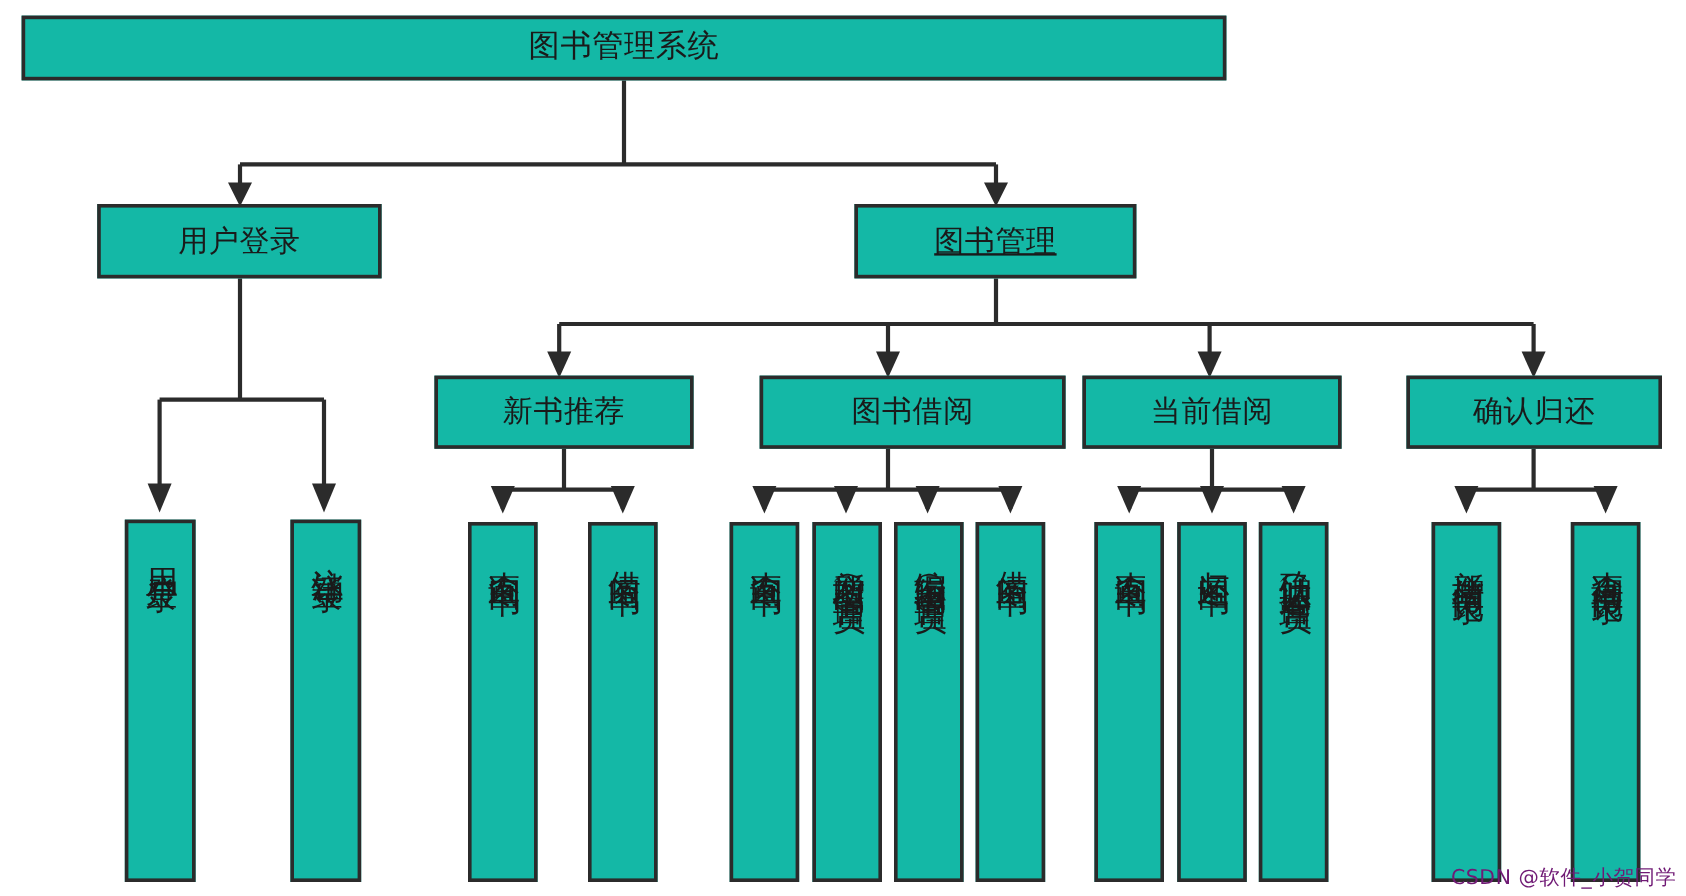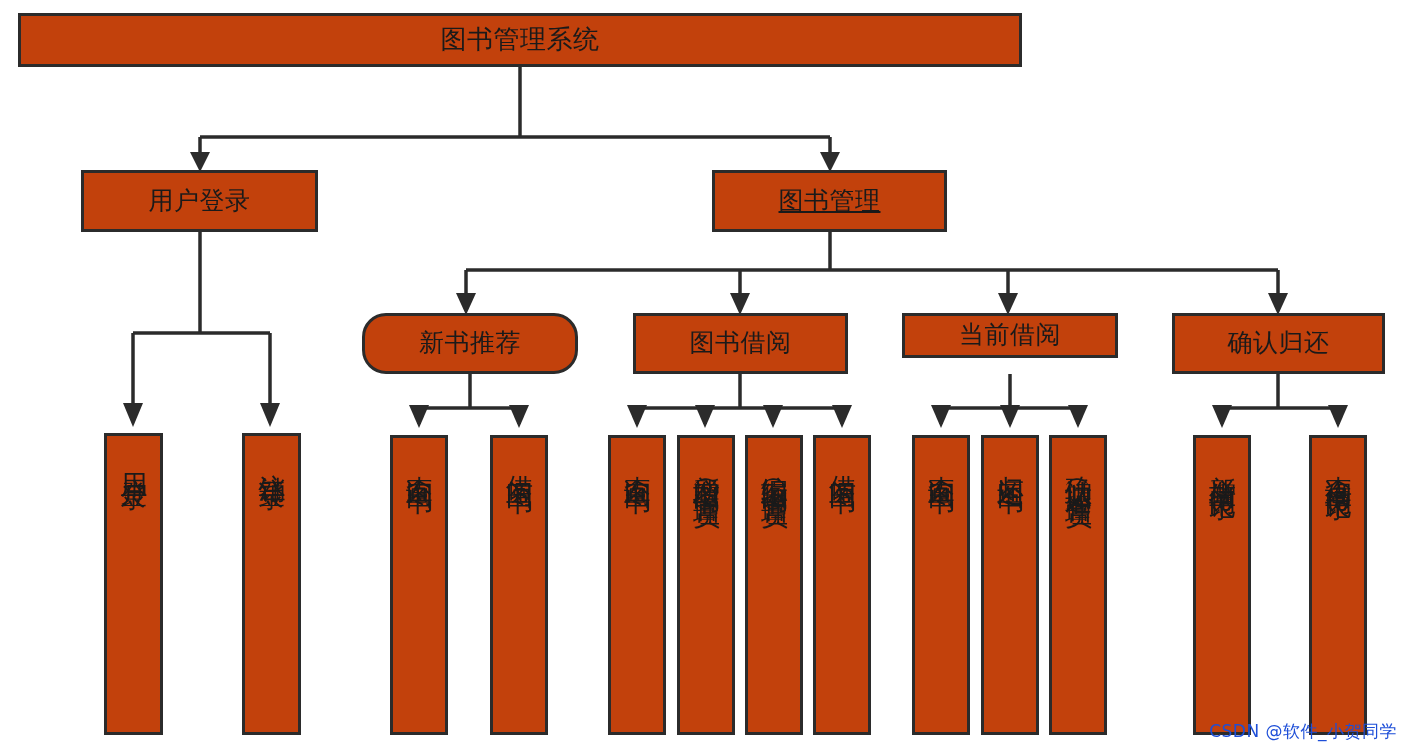--- a/index.html
+++ b/index.html
@@ -23,21 +23,21 @@
     left: 0;
     top: 0;
     width: 1405px;
     height: 747px;
     pointer-events: none;
   }
   .node {
     position: absolute;
     box-sizing: border-box;
     border: 3px solid #2b2b2b;
-    background: #c2410c;
+    background: #14b8a6;
     display: flex;
     align-items: center;
     justify-content: center;
     color: #1a1a1a;
     text-align: center;
   }
   .node .label {
     display: block;
     line-height: 1.22;
     letter-spacing: 0.5px;
@@ -58,21 +58,21 @@
     letter-spacing: 4px;
     white-space: nowrap;
   }
   .node.root .label { font-size: 26px; }
 
   #watermark {
     position: absolute;
     right: 8px;
     bottom: 4px;
     font-size: 17px;
-    color: #1d4ed8;
+    color: #701a75;
     letter-spacing: 0.5px;
     white-space: nowrap;
   }
 </style>
 </head>
 <body>
 
 <div id="diagram">
 
   <svg id="edges" viewBox="0 0 1405 747" width="1405" height="747" aria-hidden="true">
@@ -157,27 +157,27 @@
     <span class="label">图书管理系统</span>
   </div>
 
   <div class="node horizontal" style="left:81px; top:170px; width:237px; height:62px;">
     <span class="label">用户登录</span>
   </div>
   <div class="node horizontal" style="left:712px; top:170px; width:235px; height:62px;text-decoration:underline;">
     <span class="label">图书管理</span>
   </div>
 
-  <div class="node horizontal" style="left:362px; top:313px; width:216px; height:61px;border-radius:24px;">
+  <div class="node horizontal" style="left:362px; top:313px; width:216px; height:61px;">
     <span class="label">新书推荐</span>
   </div>
-  <div class="node horizontal" style="left:633px; top:313px; width:215px; height:61px;">
+  <div class="node horizontal" style="left:633px; top:313px; width:255px; height:61px;">
     <span class="label">图书借阅</span>
   </div>
-  <div class="node horizontal" style="left:902px; top:313px; width:216px; height:45px;">
+  <div class="node horizontal" style="left:902px; top:313px; width:216px; height:61px;">
     <span class="label">当前借阅</span>
   </div>
   <div class="node horizontal" style="left:1172px; top:313px; width:213px; height:61px;">
     <span class="label">确认归还</span>
   </div>
 
   <div class="node vertical" style="left:104px; top:433px; width:59px; height:302px;">
     <span class="label">用户登录</span>
   </div>
   <div class="node vertical" style="left:242px; top:433px; width:59px; height:302px;">

